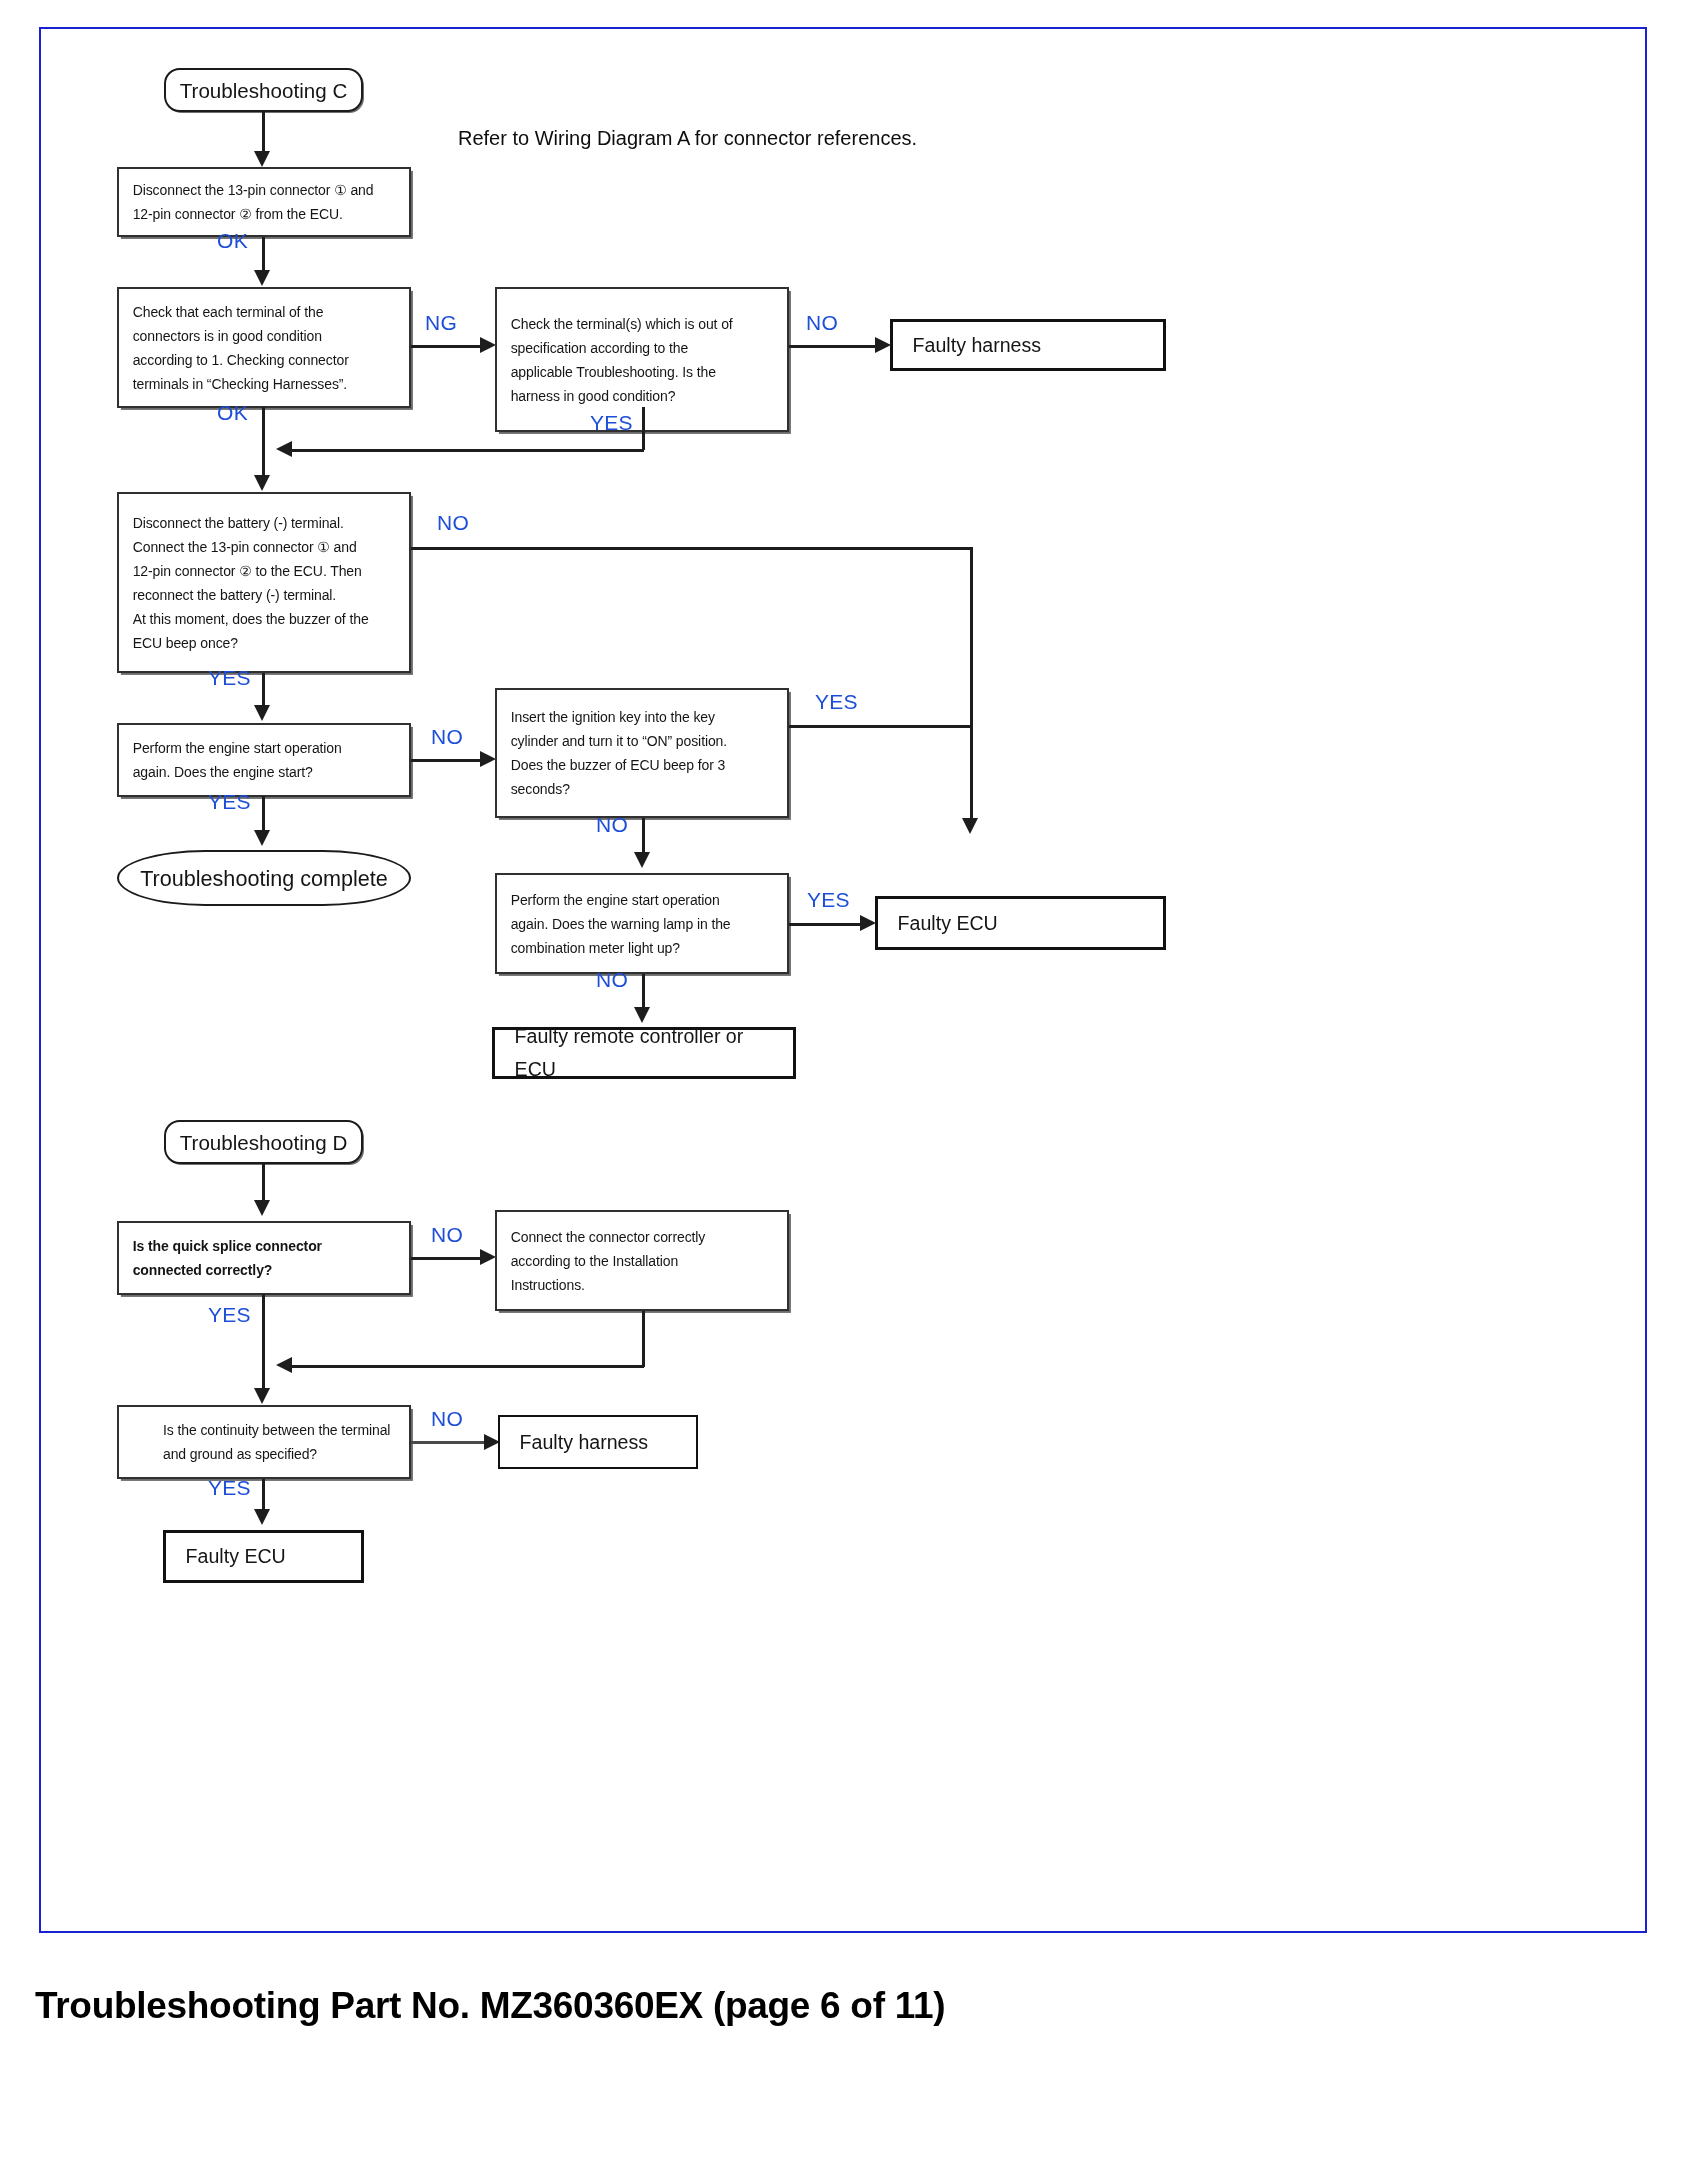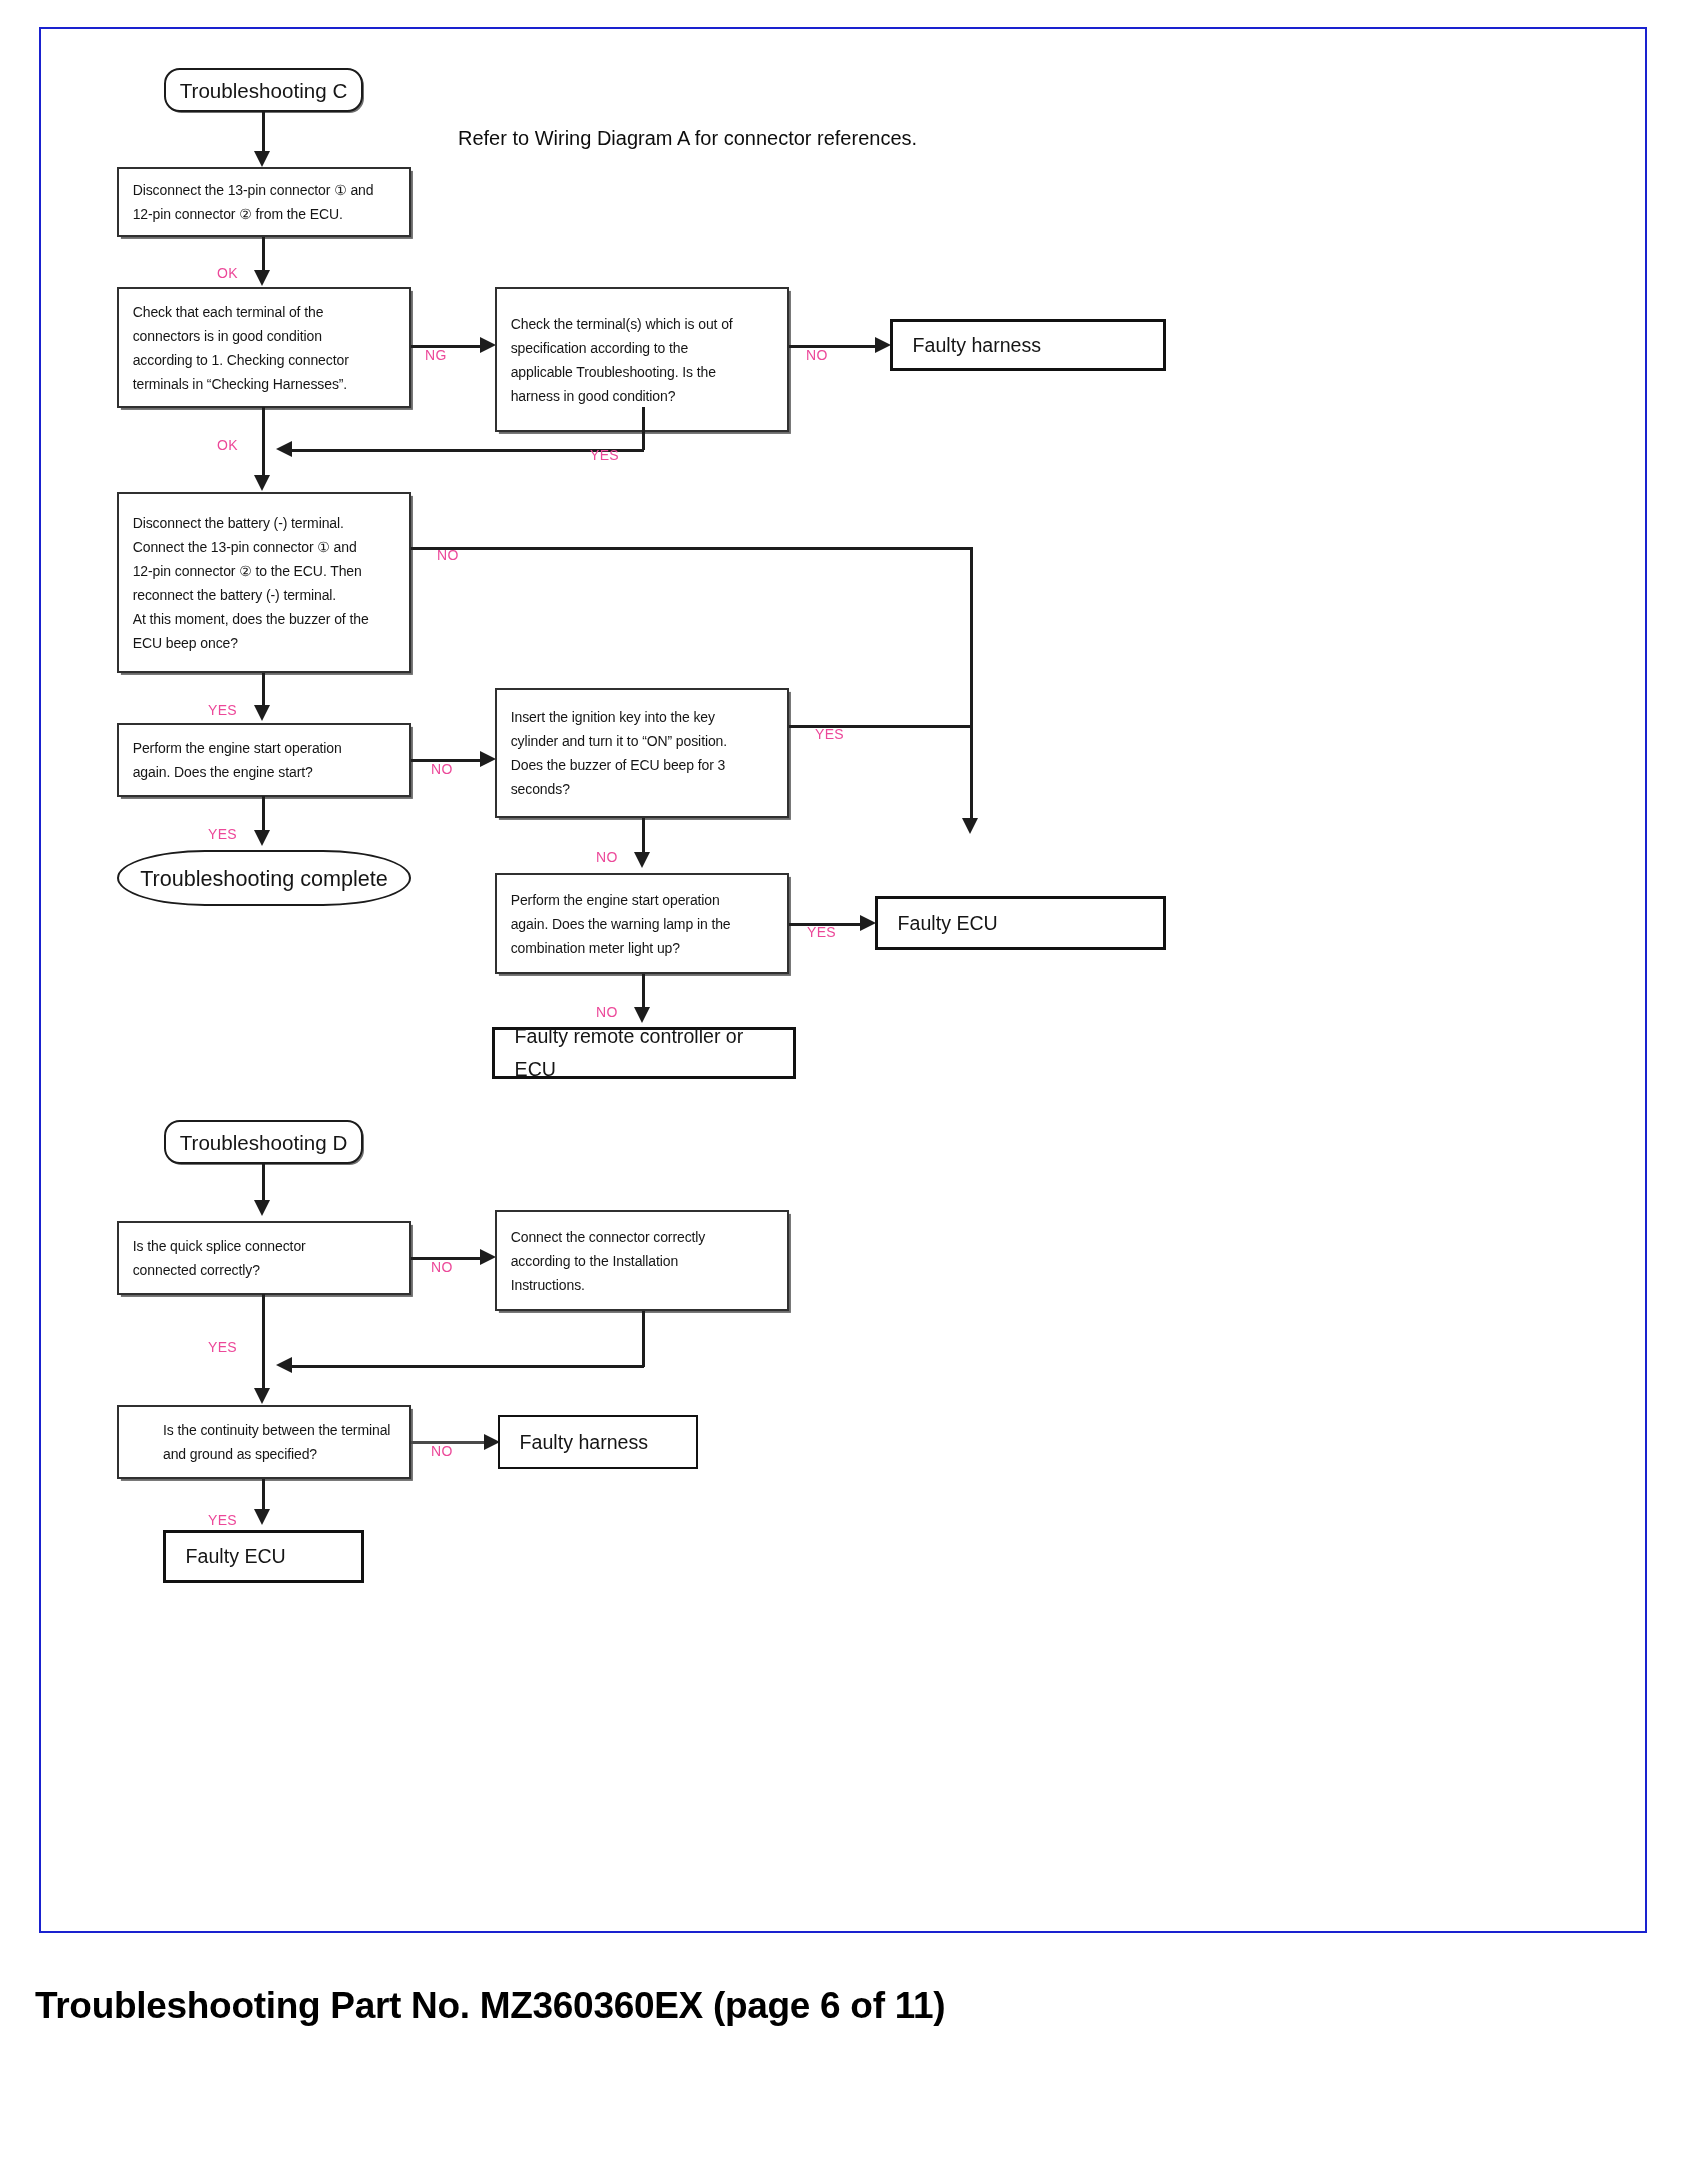--- a/index.html
+++ b/index.html
@@ -74,25 +74,24 @@
     border-bottom:8.8px solid transparent;
     border-left:16.7px solid #1d1d1d;
   }
   .arrow.left{
     border-top:8.8px solid transparent;
     border-bottom:8.8px solid transparent;
     border-right:16.7px solid #1d1d1d;
   }
   .lbl{
     position:absolute;
-    font-size:14px;
-    color:#ec4899;
+    font-size:21px;
+    color:#1d4ed8;
     white-space:nowrap;
     letter-spacing:0.3px;
-    margin-top:36px;
   }
   .note{
     position:absolute;
     font-size:20px;
     color:#0d0d0d;
     white-space:nowrap;
   }
   
   #caption{
     position:absolute;
@@ -248,21 +247,21 @@
       <span>Faulty remote controller or ECU</span>
     </div>
 
     <div class="node term" style="left:123px;top:1091px;width:199px;height:44px;">
       <span>Troubleshooting D</span>
     </div>
 
     <div class="ln v" style="left:221px;top:1135px;height:40px;"></div>
     <div class="arrow down" style="left:213px;top:1171px;"></div>
 
-    <div class="node proc" style="left:76px;top:1192px;width:294px;height:74px;">
+    <div class="node proc" style="left:76px;top:1192px;width:294px;height:74px;font-weight:bold;">
       <span class="txt">
         <span>Is the quick splice connector</span><br>
         <span>connected correctly?</span>
       </span>
     </div>
 
     <div class="ln h" style="left:370px;top:1228px;width:76px;"></div>
     <div class="arrow right" style="left:439px;top:1220px;"></div>
     <div class="lbl" style="left:390px;top:1194px;">NO</div>
 

